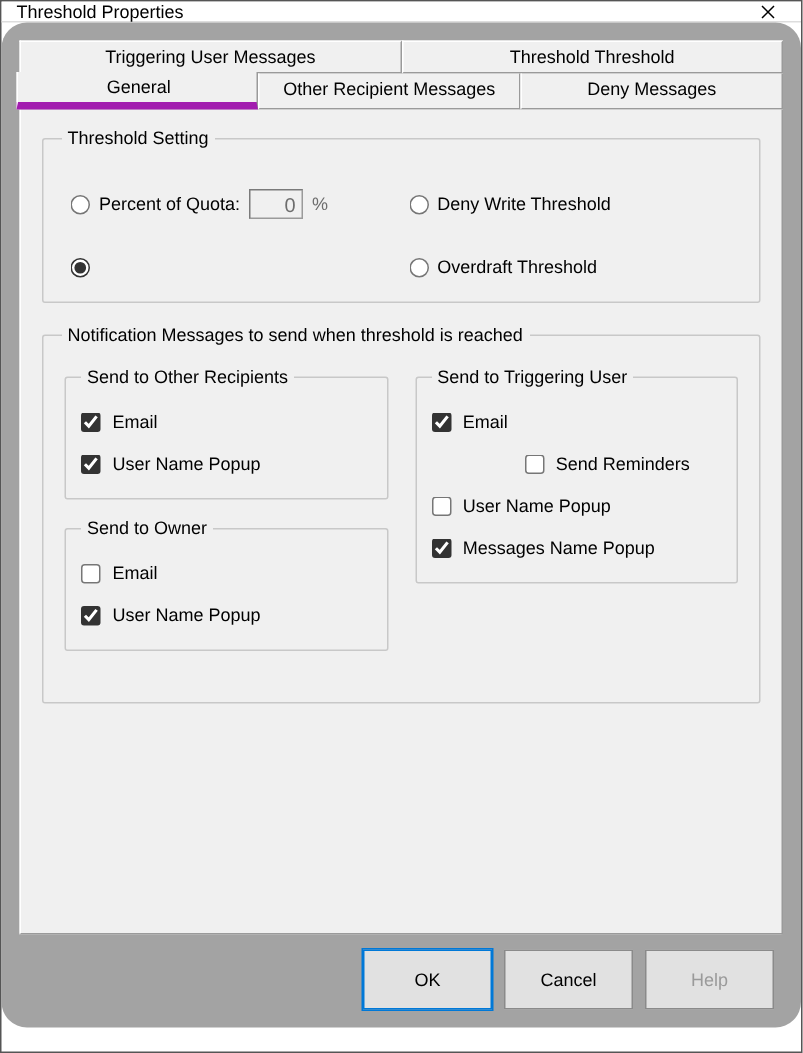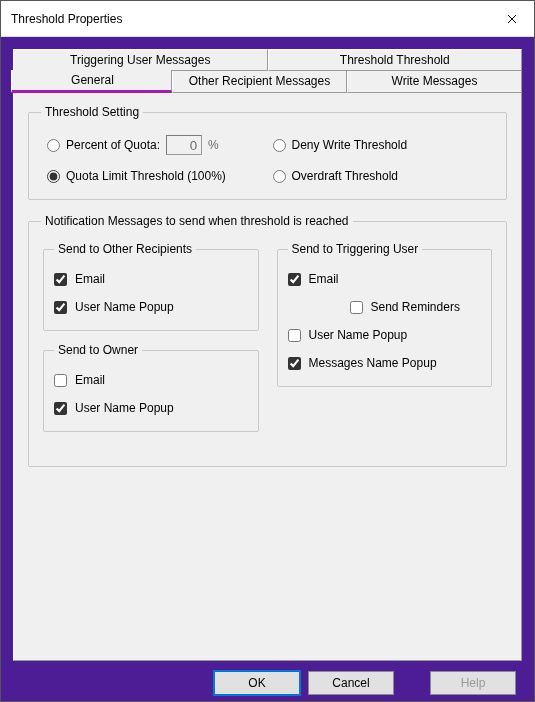--- a/index.html
+++ b/index.html
@@ -11,55 +11,55 @@
     color: #000;
     width: 535px;
     height: 702px;
     overflow: hidden;
     border: 1px solid #555;
   }
   .titlebar {
     display: flex;
     align-items: center;
     justify-content: space-between;
-    height: 36px;
+    height: 14px;
     padding: 0 0 0 10px;
     background: #fff;
     border-bottom: 1px solid #ddd;
   }
   .titlebar .title { font-size: 12px; }
   .titlebar .close {
     width: 44px; height: 30px;
     display: flex; align-items: center; justify-content: center;
     font-size: 14px; font-family: Arial, sans-serif;
   }
   .client {
     padding: 12px 12px 8px 12px;
-    background: #4c1d95;
+    background: #a3a3a3;
     height: calc(702px - 30px - 2px);
-    display: flex; flex-direction: column;
+    display: flex; flex-direction: column; border-radius: 17px;
   }
   .tabs { position: relative; }
   .tab-row { display: flex; }
   .tab {
     flex: 1;
     text-align: center;
     padding: 3px 6px;
     background: #f0f0f0;
     border: 1px solid #fff;
     border-right-color: #9a9a9a;
     border-bottom-color: #9a9a9a;
     font-size: 12px;
     cursor: default;
   }
   .tab-row.top .tab { border-bottom: 1px solid #9a9a9a; }
   .tab-row.bottom .tab { border-top: none; }
   .tab.active {
     background: #f0f0f0;
-    border-bottom: 3px solid #a21caf;
+    border-bottom: 5px solid #a21caf;
     position: relative; z-index: 2;
   }
   .tab-row.bottom .tab:first-child { flex: 0.9; }
   .tab-row.bottom .tab.active {
     margin-left: -2px;
     margin-top: -1px;
     padding-left: 8px;
   }
   .page {
     border: 1px solid #fff;
@@ -82,21 +82,21 @@
     padding: 0 4px;
     color: #000;
   }
   .ts-grid {
     display: grid;
     grid-template-columns: 1fr 1fr;
     row-gap: 14px;
     column-gap: 10px;
     padding: 6px 6px 2px 6px;
   }
-  .radio-opt { display: flex; align-items: center; gap: 6px; }
+  .radio-opt { display: flex; align-items: center; gap: 6px; margin-top: 11px; }
   input[type=radio], input[type=checkbox] {
     width: 13px; height: 13px; margin: 0; accent-color: #333;
   }
   .pct-wrap { display: flex; align-items: center; gap: 6px; }
   .pct-input {
     width: 36px; height: 20px;
     text-align: right;
     padding: 0 4px;
     background: #f0f0f0;
     border: 1px solid #9a9a9a;
@@ -116,29 +116,29 @@
     display: flex; align-items: flex-end; gap: 8px;
     margin: 8px 0 14px 0;
   }
   .chk-opt.indent { margin-left: 22px; padding-left: 40px; }
   .chk-opt:last-child { margin-bottom: 4px; }
   .buttons {
     display: flex; justify-content: flex-end; gap: 8px;
     padding: 10px 6px 4px 0;
   }
   .btn {
-    min-width: 86px; height: 24px;
+    min-width: 86px; height: 40px;
     border: 1px solid #8a8a8a;
     background: #e1e1e1;
     font-size: 12px;
     padding: 0 12px;
     cursor: default;
   }
   .btn.default { border: 1px solid #0078d7; outline: 1px solid #0078d7; }
-  .btn.disabled { color: #9a9a9a; margin-left: 28px; }
+  .btn.disabled { color: #9a9a9a; }
 </style>
 </head>
 <body>
 
 <div class="titlebar">
   <span class="title">Threshold Properties</span>
   <div class="close">
     <svg width="10" height="10" viewBox="0 0 10 10">
         <path d="M1 1 L9 9 M9 1 L1 9" stroke="#000" stroke-width="1"></path>
       </svg>
@@ -148,42 +148,41 @@
 <div class="client">
 
   <div class="tabs">
     <div class="tab-row top">
       <div class="tab">Triggering User Messages</div>
       <div class="tab">Threshold Threshold</div>
     </div>
     <div class="tab-row bottom">
       <div class="tab active">General</div>
       <div class="tab">Other Recipient Messages</div>
-      <div class="tab">Write Messages</div>
+      <div class="tab">Deny Messages</div>
     </div>
   </div>
 
   <div class="page">
 
     <fieldset>
       <legend>Threshold Setting</legend>
       <div class="ts-grid">
         <label class="radio-opt pct-wrap">
           <input type="radio" name="ts" style="">
           <span>Percent of Quota:</span>
           <input class="pct-input" type="text" disabled="" value="0" style="">
           <span class="pct-suffix">%</span>
         </label>
         <label class="radio-opt">
           <input type="radio" name="ts" style="">
           <span>Deny Write Threshold</span>
         </label>
         <label class="radio-opt">
           <input type="radio" name="ts" checked="" style="">
-          <span>Quota Limit Threshold (100%)</span>
         </label>
         <label class="radio-opt">
           <input type="radio" name="ts" style="">
           <span>Overdraft Threshold</span>
         </label>
       </div>
     </fieldset>
 
     <fieldset>
       <legend>Notification Messages to send when threshold is reached</legend>

